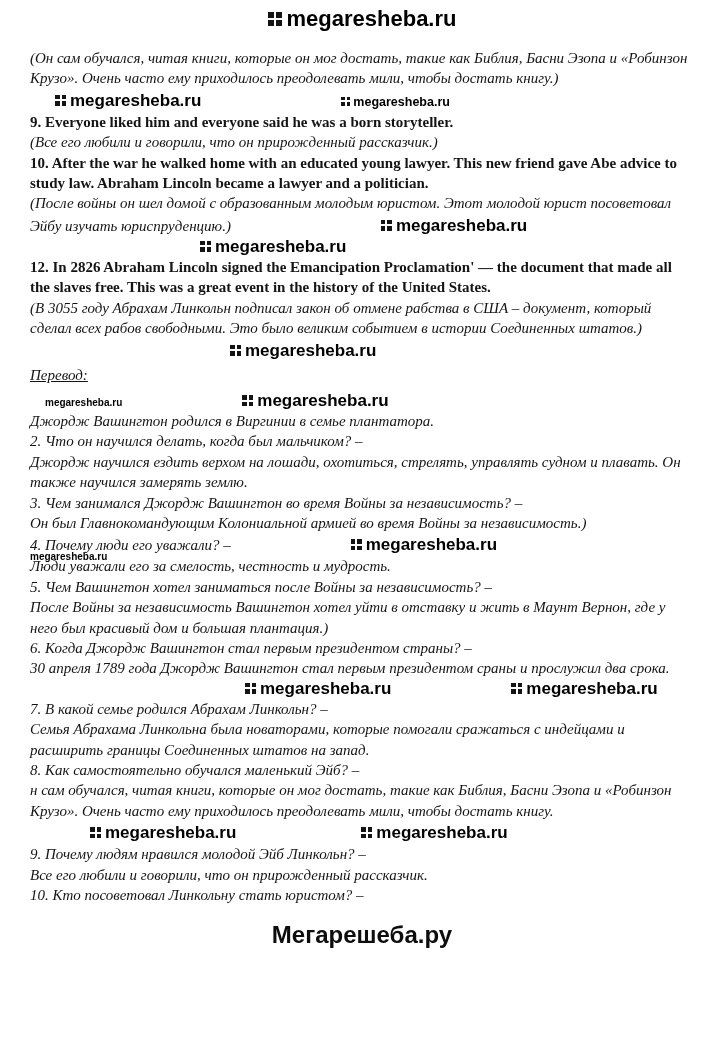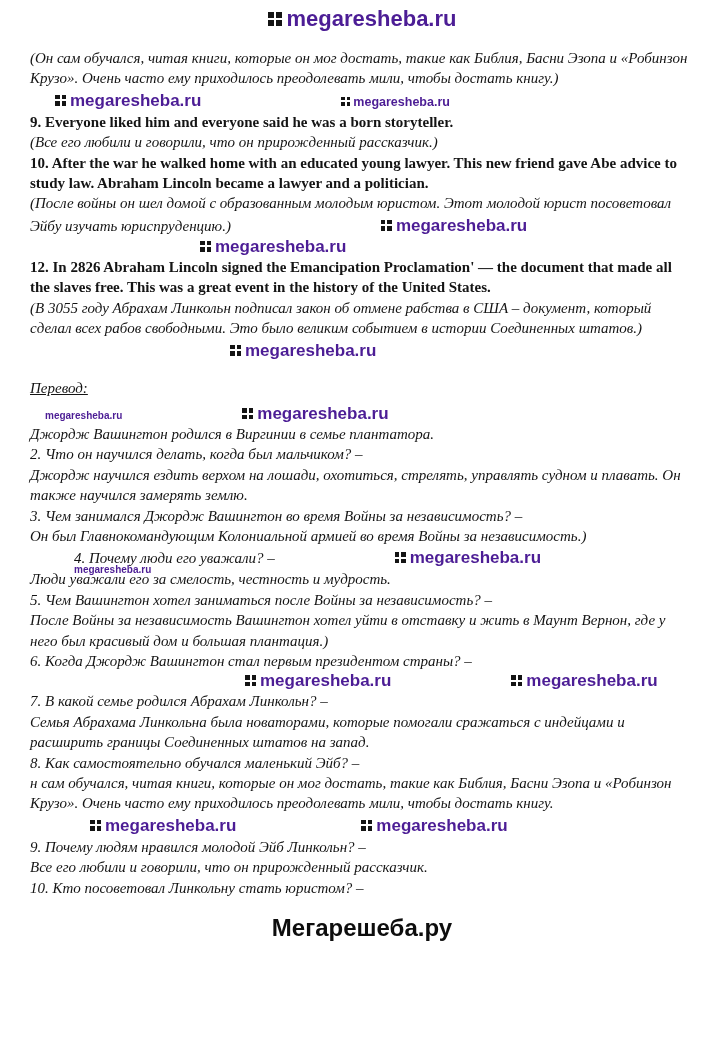--- a/index.html
+++ b/index.html
@@ -8,21 +8,21 @@
     width: 720px; height: 1059px; overflow: hidden;
     font-family: "Liberation Serif", serif;
     color: #141414;
   }
   .page { padding: 4px 26px 0 30px; }
 
   
   .wm {
     font-family: "Liberation Sans", sans-serif;
     font-weight: 700; font-style: normal;
-    color: #4c1d95; white-space: nowrap;
+    color: #000000; white-space: nowrap;
     display: inline-block;
   }
   .wm .logo {
     display: inline-block; width: 11px; height: 11px; margin-right: 4px;
     background-color: #141414;
     background-image: linear-gradient(#fff,#fff), linear-gradient(#fff,#fff);
     background-size: 100% 2px, 2px 100%;
     background-position: center center;
     background-repeat: no-repeat;
   }
@@ -32,21 +32,21 @@
   .wm-tiny { font-size: 10px; }
   .below-left { position: absolute; left: 0; top: 100%; margin-top: -6px; }
 
   .header-wm { text-align: center; padding-top: 2px; }
   .header-wm .wm { font-size: 22px; }
   .header-wm .logo { width: 14px; height: 14px; margin-right: 5px; }
 
   .para { font-size: 15px; line-height: 1.36; }
   .ru { font-style: italic; }
   .en { font-style: normal; font-weight: bold; }
-  .heading { font-style: italic; text-decoration: underline; margin-top: 16px; }
+  .heading { font-style: italic; text-decoration: underline; margin-top: 3px; }
   .wmrow { display: flex; align-items: baseline; }
 
   .footer-wm {
     margin-top: 16px; text-align: center;
     font-family: "Liberation Sans", sans-serif;
     font-weight: 700; font-size: 24px; color: #0d0d0d;
   }
 </style>
 </head>
 <body>
@@ -71,25 +71,26 @@
       <div class="para heading ru">Перевод:</div>
       <div class="wmrow" style="margin-top: 6px;">
         <span class="wm wm-tiny" style="margin-left: 15px;"><span>megaresheba.ru</span></span>
         <span class="wm wm-lg" style="margin-left: 120px;"><span class="logo"></span><span>megaresheba.ru</span></span>
       </div>
       <div class="para ru"><span>Джордж Вашингтон родился в Виргинии в семье плантатора.</span></div>
       <div class="para ru"><span>2. Что он научился делать, когда был мальчиком? –</span></div>
       <div class="para ru"><span>Джордж научился ездить верхом на лошади, охотиться, стрелять, управлять судном и плавать. Он также научился замерять землю.</span></div>
       <div class="para ru"><span>3. Чем занимался Джордж Вашингтон во время Войны за независимость? –</span></div>
       <div class="para ru"><span>Он был Главнокомандующим Колониальной армией во время Войны за независимость.)</span></div>
-      <div class="para ru" style="position: relative; margin-left: 44px;"><span>4. Почему люди его уважали? –</span><span class="wm wm-lg" style="margin-left: 120px;"><span class="logo"></span><span>megaresheba.ru</span></span><span class="wm wm-tiny below-left"><span>megaresheba.ru</span></span></div>
+      <div class="para ru" style="position: relative;"><span>4. Почему люди его уважали? –</span><span class="wm wm-lg" style="margin-left: 120px;"><span class="logo"></span><span>megaresheba.ru</span></span><span class="wm wm-tiny below-left"><span>megaresheba.ru</span></span></div>
       <div class="para ru"><span>Люди уважали его за смелость, честность и мудрость.</span></div>
       <div class="para ru"><span>5. Чем Вашингтон хотел заниматься после Войны за независимость? –</span></div>
       <div class="para ru"><span>После Войны за независимость Вашингтон хотел уйти в отставку и жить в Маунт Вернон, где у него был красивый дом и большая плантация.)</span></div>
       <div class="para ru"><span>6. Когда Джордж Вашингтон стал первым президентом страны? –</span></div>
+      <div class="para ru"><span>30 апреля 1789 года Джордж Вашингтон стал первым президентом сраны и прослужил два срока.</span></div>
       <div class="wmrow">
         <span class="wm wm-lg" style="margin-left: 215px;"><span class="logo"></span><span>megaresheba.ru</span></span>
         <span class="wm wm-lg" style="margin-left: 120px;"><span class="logo"></span><span>megaresheba.ru</span></span>
       </div>
       <div class="para ru"><span>7. В какой семье родился Абрахам Линкольн? –</span></div>
       <div class="para ru"><span>Семья Абрахама Линкольна была новаторами, которые помогали сражаться с индейцами и расширить границы Соединенных штатов на запад.</span></div>
       <div class="para ru"><span>8. Как самостоятельно обучался маленький Эйб? –</span></div>
       <div class="para ru"><span>н сам обучался, читая книги, которые он мог достать, такие как Библия, Басни Эзопа и «Робинзон Крузо». Очень часто ему приходилось преодолевать мили, чтобы достать книгу.</span><span class="wm wm-lg" style="margin-left: 60px;"><span class="logo"></span><span>megaresheba.ru</span></span><span class="wm wm-lg" style="margin-left: 125px;"><span class="logo"></span><span>megaresheba.ru</span></span></div>
       <div class="para ru"><span>9. Почему людям нравился молодой Эйб Линкольн? –</span></div>
       <div class="para ru"><span>Все его любили и говорили, что он прирожденный рассказчик.</span></div>

